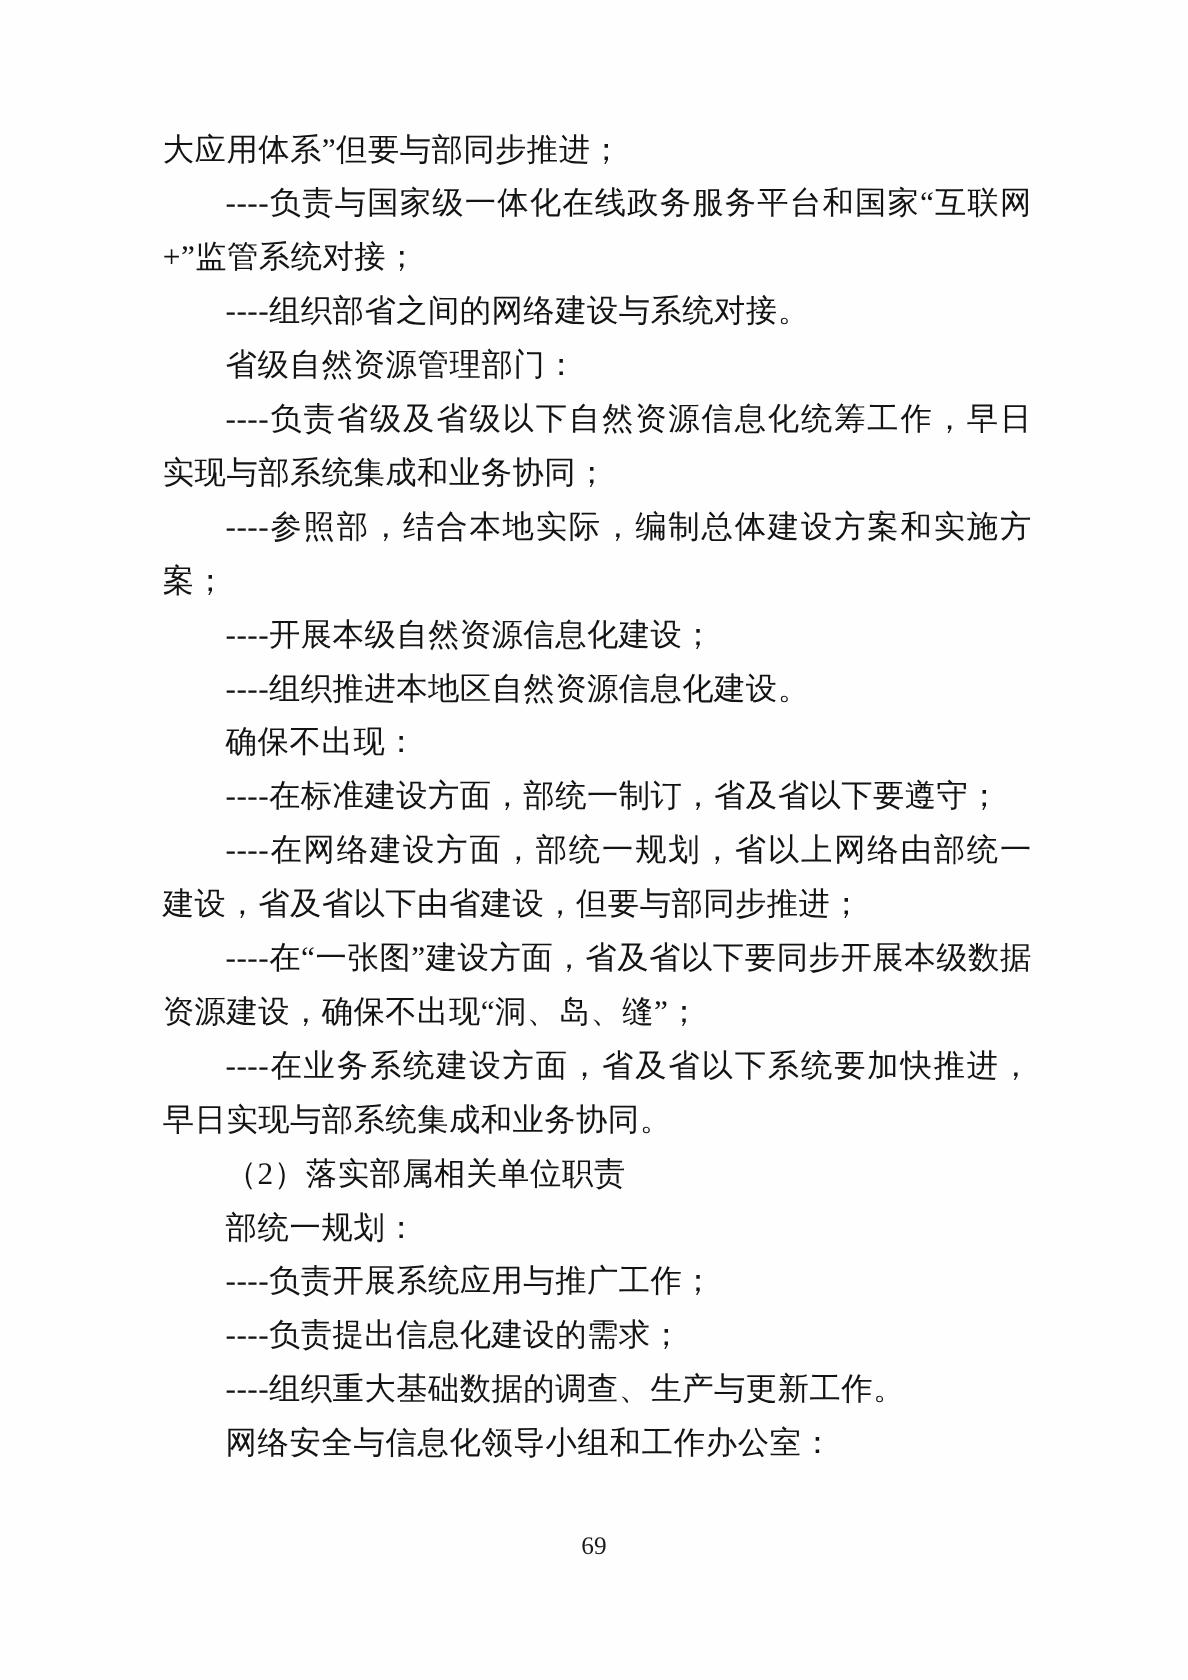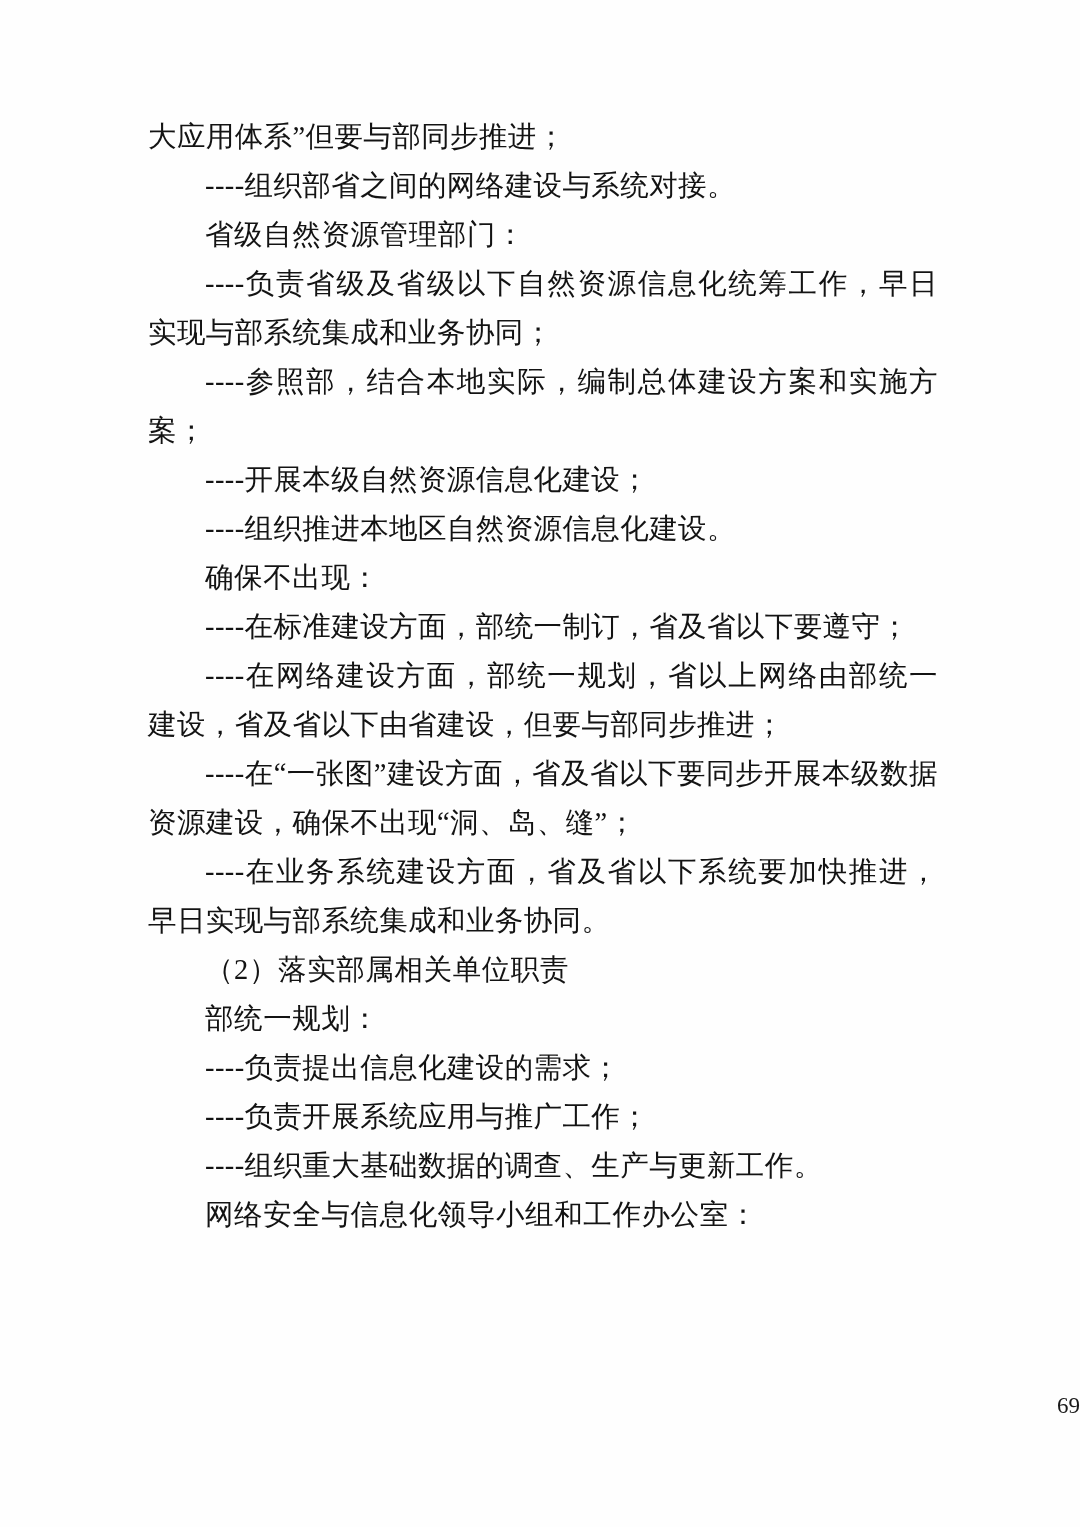--- a/index.html
+++ b/index.html
@@ -44,47 +44,48 @@
   .bold {
     font-weight: normal;
     text-indent: 57px;
     letter-spacing: 0.6px;
   }
   .pagenum {
     position: absolute;
     left: 0;
     right: 0;
     top: 1393px;
-    text-align: right;
+    text-align: center;
     font-size: 23px;
     color: #1a1a1a;
     font-family: "Liberation Serif", "DejaVu Serif", serif;
   }
 </style>
 </head>
 <body>
 
 <div class="page">
   <div class="content">
 
     <p class="para">大应用体系”但要与部同步推进；</p>
+    <p class="para indent">----负责与国家级一体化在线政务服务平台和国家“互联网+”监管系统对接；</p>
     <p class="para indent">----组织部省之间的网络建设与系统对接。</p>
     <p class="para bold">省级自然资源管理部门：</p>
     <p class="para indent">----负责省级及省级以下自然资源信息化统筹工作，早日实现与部系统集成和业务协同；</p>
     <p class="para indent">----参照部，结合本地实际，编制总体建设方案和实施方案；</p>
     <p class="para indent">----开展本级自然资源信息化建设；</p>
     <p class="para indent">----组织推进本地区自然资源信息化建设。</p>
     <p class="para bold">确保不出现：</p>
     <p class="para indent">----在标准建设方面，部统一制订，省及省以下要遵守；</p>
     <p class="para indent">----在网络建设方面，部统一规划，省以上网络由部统一建设，省及省以下由省建设，但要与部同步推进；</p>
     <p class="para indent">----在“一张图”建设方面，省及省以下要同步开展本级数据资源建设，确保不出现“洞、岛、缝”；</p>
     <p class="para indent">----在业务系统建设方面，省及省以下系统要加快推进，早日实现与部系统集成和业务协同。</p>
     <p class="para bold">（2）落实部属相关单位职责</p>
     <p class="para bold">部统一规划：</p>
+    <p class="para indent">----负责开展系统应用与推广工作；</p>
     <p class="para indent">----负责提出信息化建设的需求；</p>
-    <p class="para indent">----负责开展系统应用与推广工作；</p>
     <p class="para indent">----组织重大基础数据的调查、生产与更新工作。</p>
     <p class="para bold">网络安全与信息化领导小组和工作办公室：</p>
 
   </div>
 
   <div class="pagenum">69</div>
 </div>
 
 </body></html>

